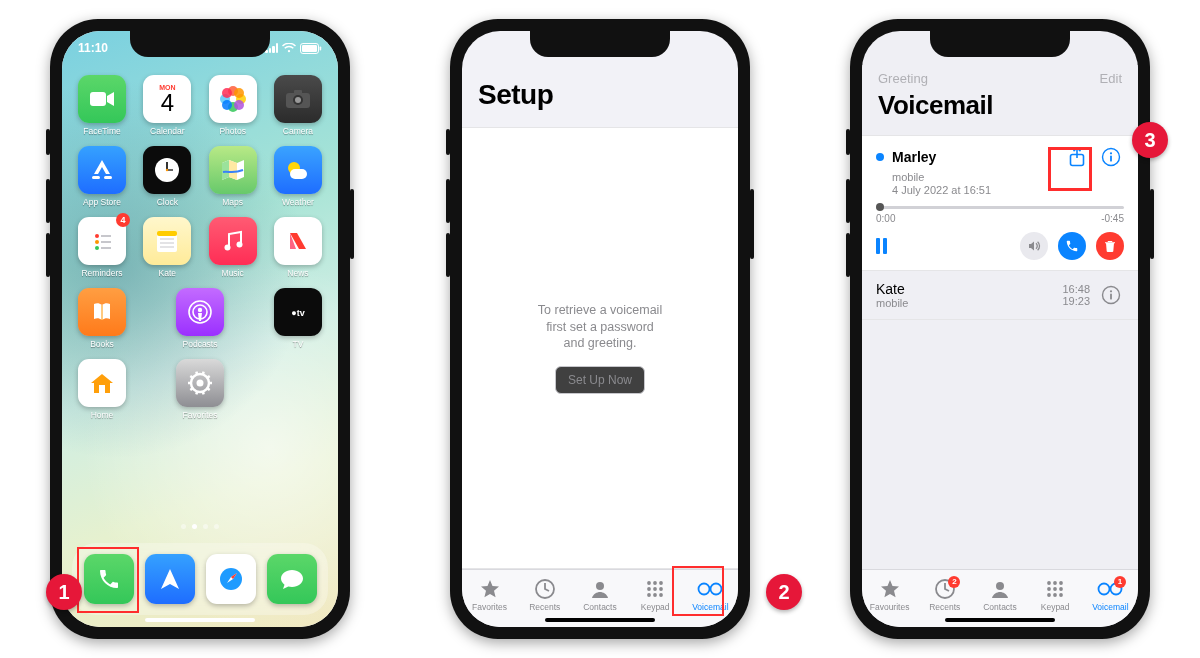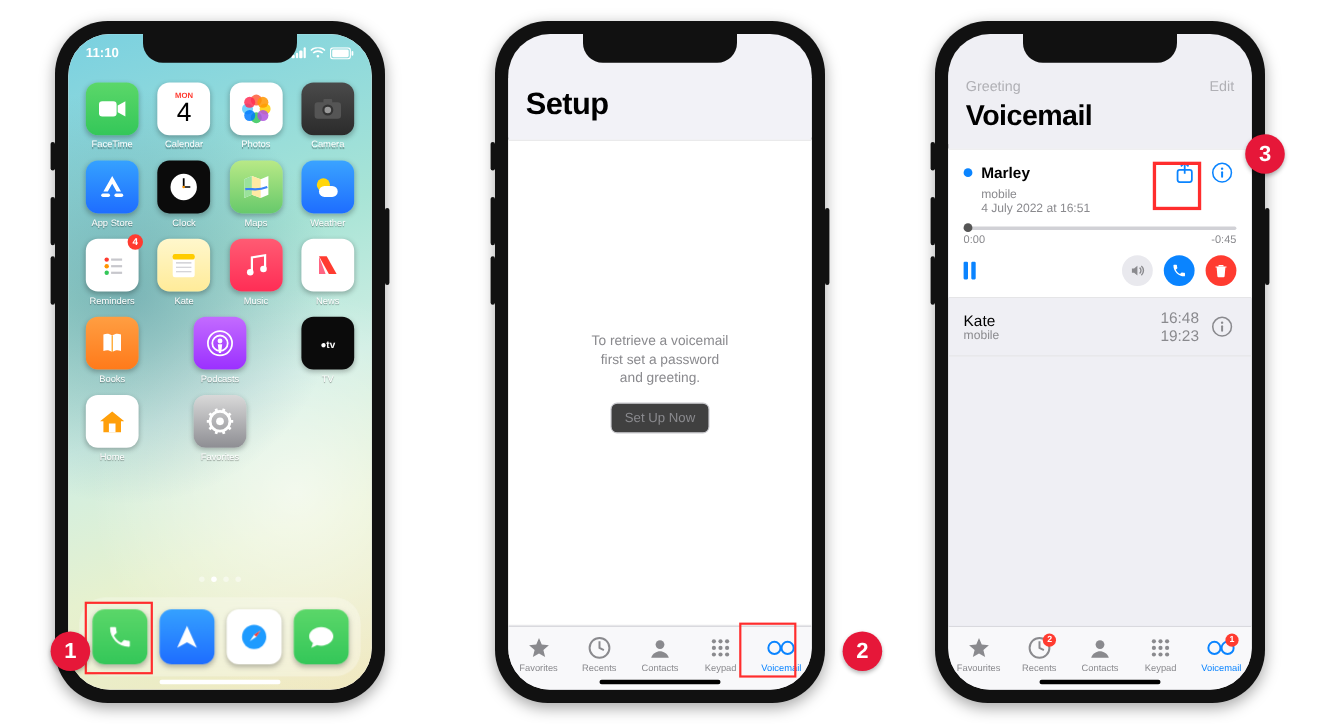--- a/index.html
+++ b/index.html
@@ -76,21 +76,21 @@
   .controls{display:flex;align-items:center;gap:10px;margin-top:8px;}
   .controls .spacer{flex:1;}
   .circ{width:28px;height:28px;border-radius:50%;display:flex;align-items:center;justify-content:center;}
   .circ.gray{background:#e9e9ee;color:#8a8a8e;}
   .circ.blue{background:#0a84ff;color:#fff;}
   .circ.red{background:#ff3b30;color:#fff;}
   .pause-ico{width:14px;height:16px;display:flex;gap:3px;}
   .pause-ico span{width:4px;background:#0a84ff;border-radius:1px;}
   .vm-row2{display:flex;justify-content:space-between;align-items:center;padding:10px 14px;border-bottom:1px solid #e5e5e7;}
   .vm-row2 .left{display:flex;flex-direction:column;}
-  .vm-row2 .right{display:flex;align-items:center;gap:8px;color:#8a8a8e;font-size:14px;}
+  .vm-row2 .right{display:flex;align-items:center;gap:8px;color:#8a8a8e;font-size:11px;}
 
   
   svg{display:block;}
 </style>
 </head>
 <body>
 
 <div class="stage">
 
 <div class="phone">

